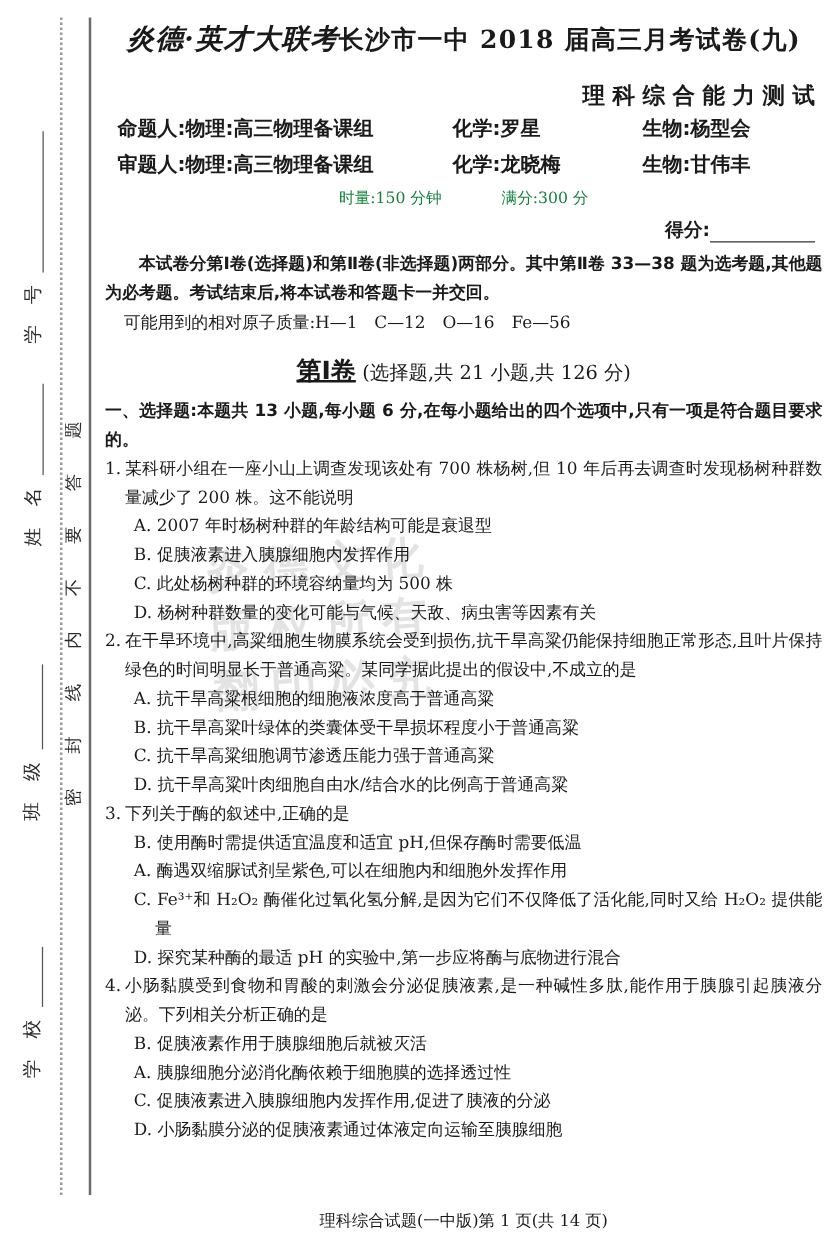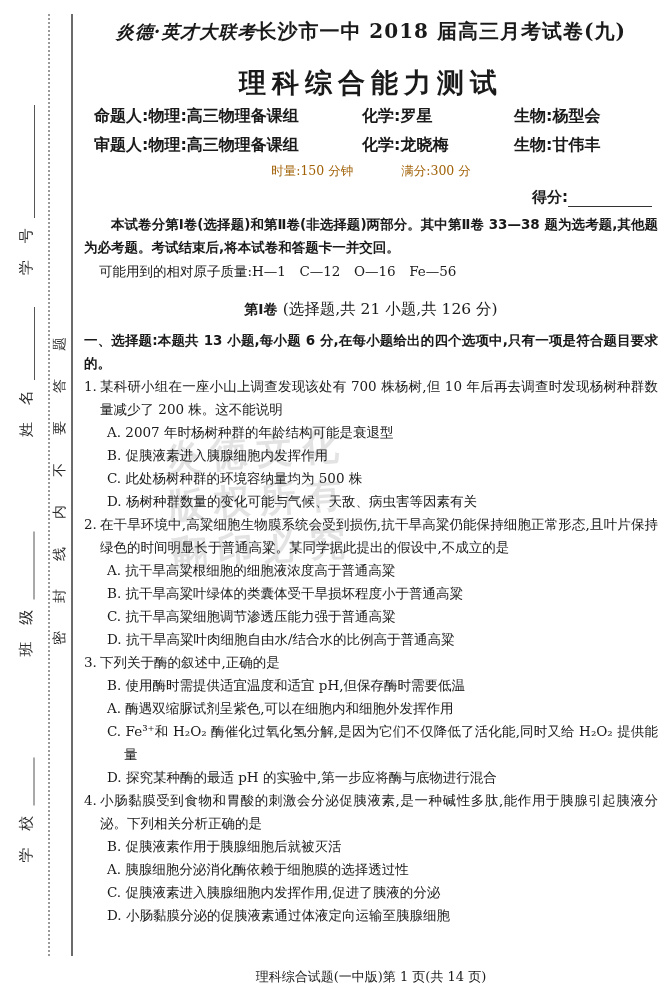--- a/index.html
+++ b/index.html
@@ -21,42 +21,42 @@
   .seal-vertical{position:absolute;transform:rotate(-90deg);white-space:nowrap;
     font-size:14px;letter-spacing:28px;color:#2a2a2a;line-height:18px;}
   
   .watermark{position:absolute;left:168px;top:428px;z-index:0;
     color:#cdcdcd;opacity:.55;font-size:36px;letter-spacing:10px;line-height:48px;
     transform:rotate(-4deg);font-family:"DejaVu Sans", sans-serif;font-weight:bold;}
   
   .content{position:absolute;left:84px;top:16px;width:574px;z-index:1;}
   .exam-series{text-align:center;font-size:20px;font-weight:bold;line-height:30px;
     white-space:nowrap;}
-  .brand{font-style:italic;font-size:18px;letter-spacing:1px;}
+  .brand{font-style:italic;font-size:22px;letter-spacing:1px;}
   .series-rest{letter-spacing:1px;}
-  .main-title{text-align:center;font-size:27px;font-weight:bold;letter-spacing:6px;
+  .main-title{text-align:right;font-size:18px;font-weight:bold;letter-spacing:6px;
     margin-top:18px;font-family:Liberation Sans, sans-serif;}
   .setters{margin-top:0;font-family:"DejaVu Sans", sans-serif;font-weight:bold;
     font-size:16px;}
   .setter-row{display:flex;justify-content:center;line-height:29px;}
   .col-role{width:268px;}
   .col-chem{width:152px;}
   .col-bio{width:134px;}
   .meta-row{display:flex;justify-content:center;gap:48px;font-size:12.5px;
-    margin-top:4px;color:#a16207;}
+    margin-top:4px;color:#15803d;}
   .score-row{display:flex;justify-content:flex-end;align-items:flex-end;
     margin-top:8px;padding-right:6px;font-size:15px;font-weight:bold;
     font-family:"DejaVu Sans", sans-serif;}
   .score-blank{width:84px;border-bottom:1.5px solid #333;height:16px;}
   .notice{margin-top:6px;font-family:"DejaVu Sans", sans-serif;font-weight:bold;
     font-size:13.5px;line-height:23px;text-indent:2em;text-align:justify;}
   .atomic{font-size:13.5px;line-height:23px;padding-left:15px;margin-top:1px;}
   .volume-heading{text-align:center;margin-top:12px;line-height:28px;}
-  .vol-title{font-weight:bold;font-size:14px;font-family:"DejaVu Sans", sans-serif;
-    }
+  .vol-title{font-weight:bold;font-size:20px;font-family:"DejaVu Sans", sans-serif;
+    text-decoration:underline;}
   .vol-note{font-size:15.5px;}
   .instruction{margin-top:6px;font-family:"DejaVu Sans", sans-serif;font-weight:bold;
     font-size:13.5px;line-height:23px;text-align:justify;}
   .question{position:relative;padding-left:16px;font-size:13.5px;line-height:23px;}
   .qnum{position:absolute;left:0;top:0;}
   .stem{text-align:justify;}
   .option{margin-left:7px;padding-left:17px;text-indent:-17px;text-align:justify;}
   .footer{position:absolute;left:84px;width:574px;bottom:18px;text-align:center;
     font-size:13px;z-index:1;}
 </style>

